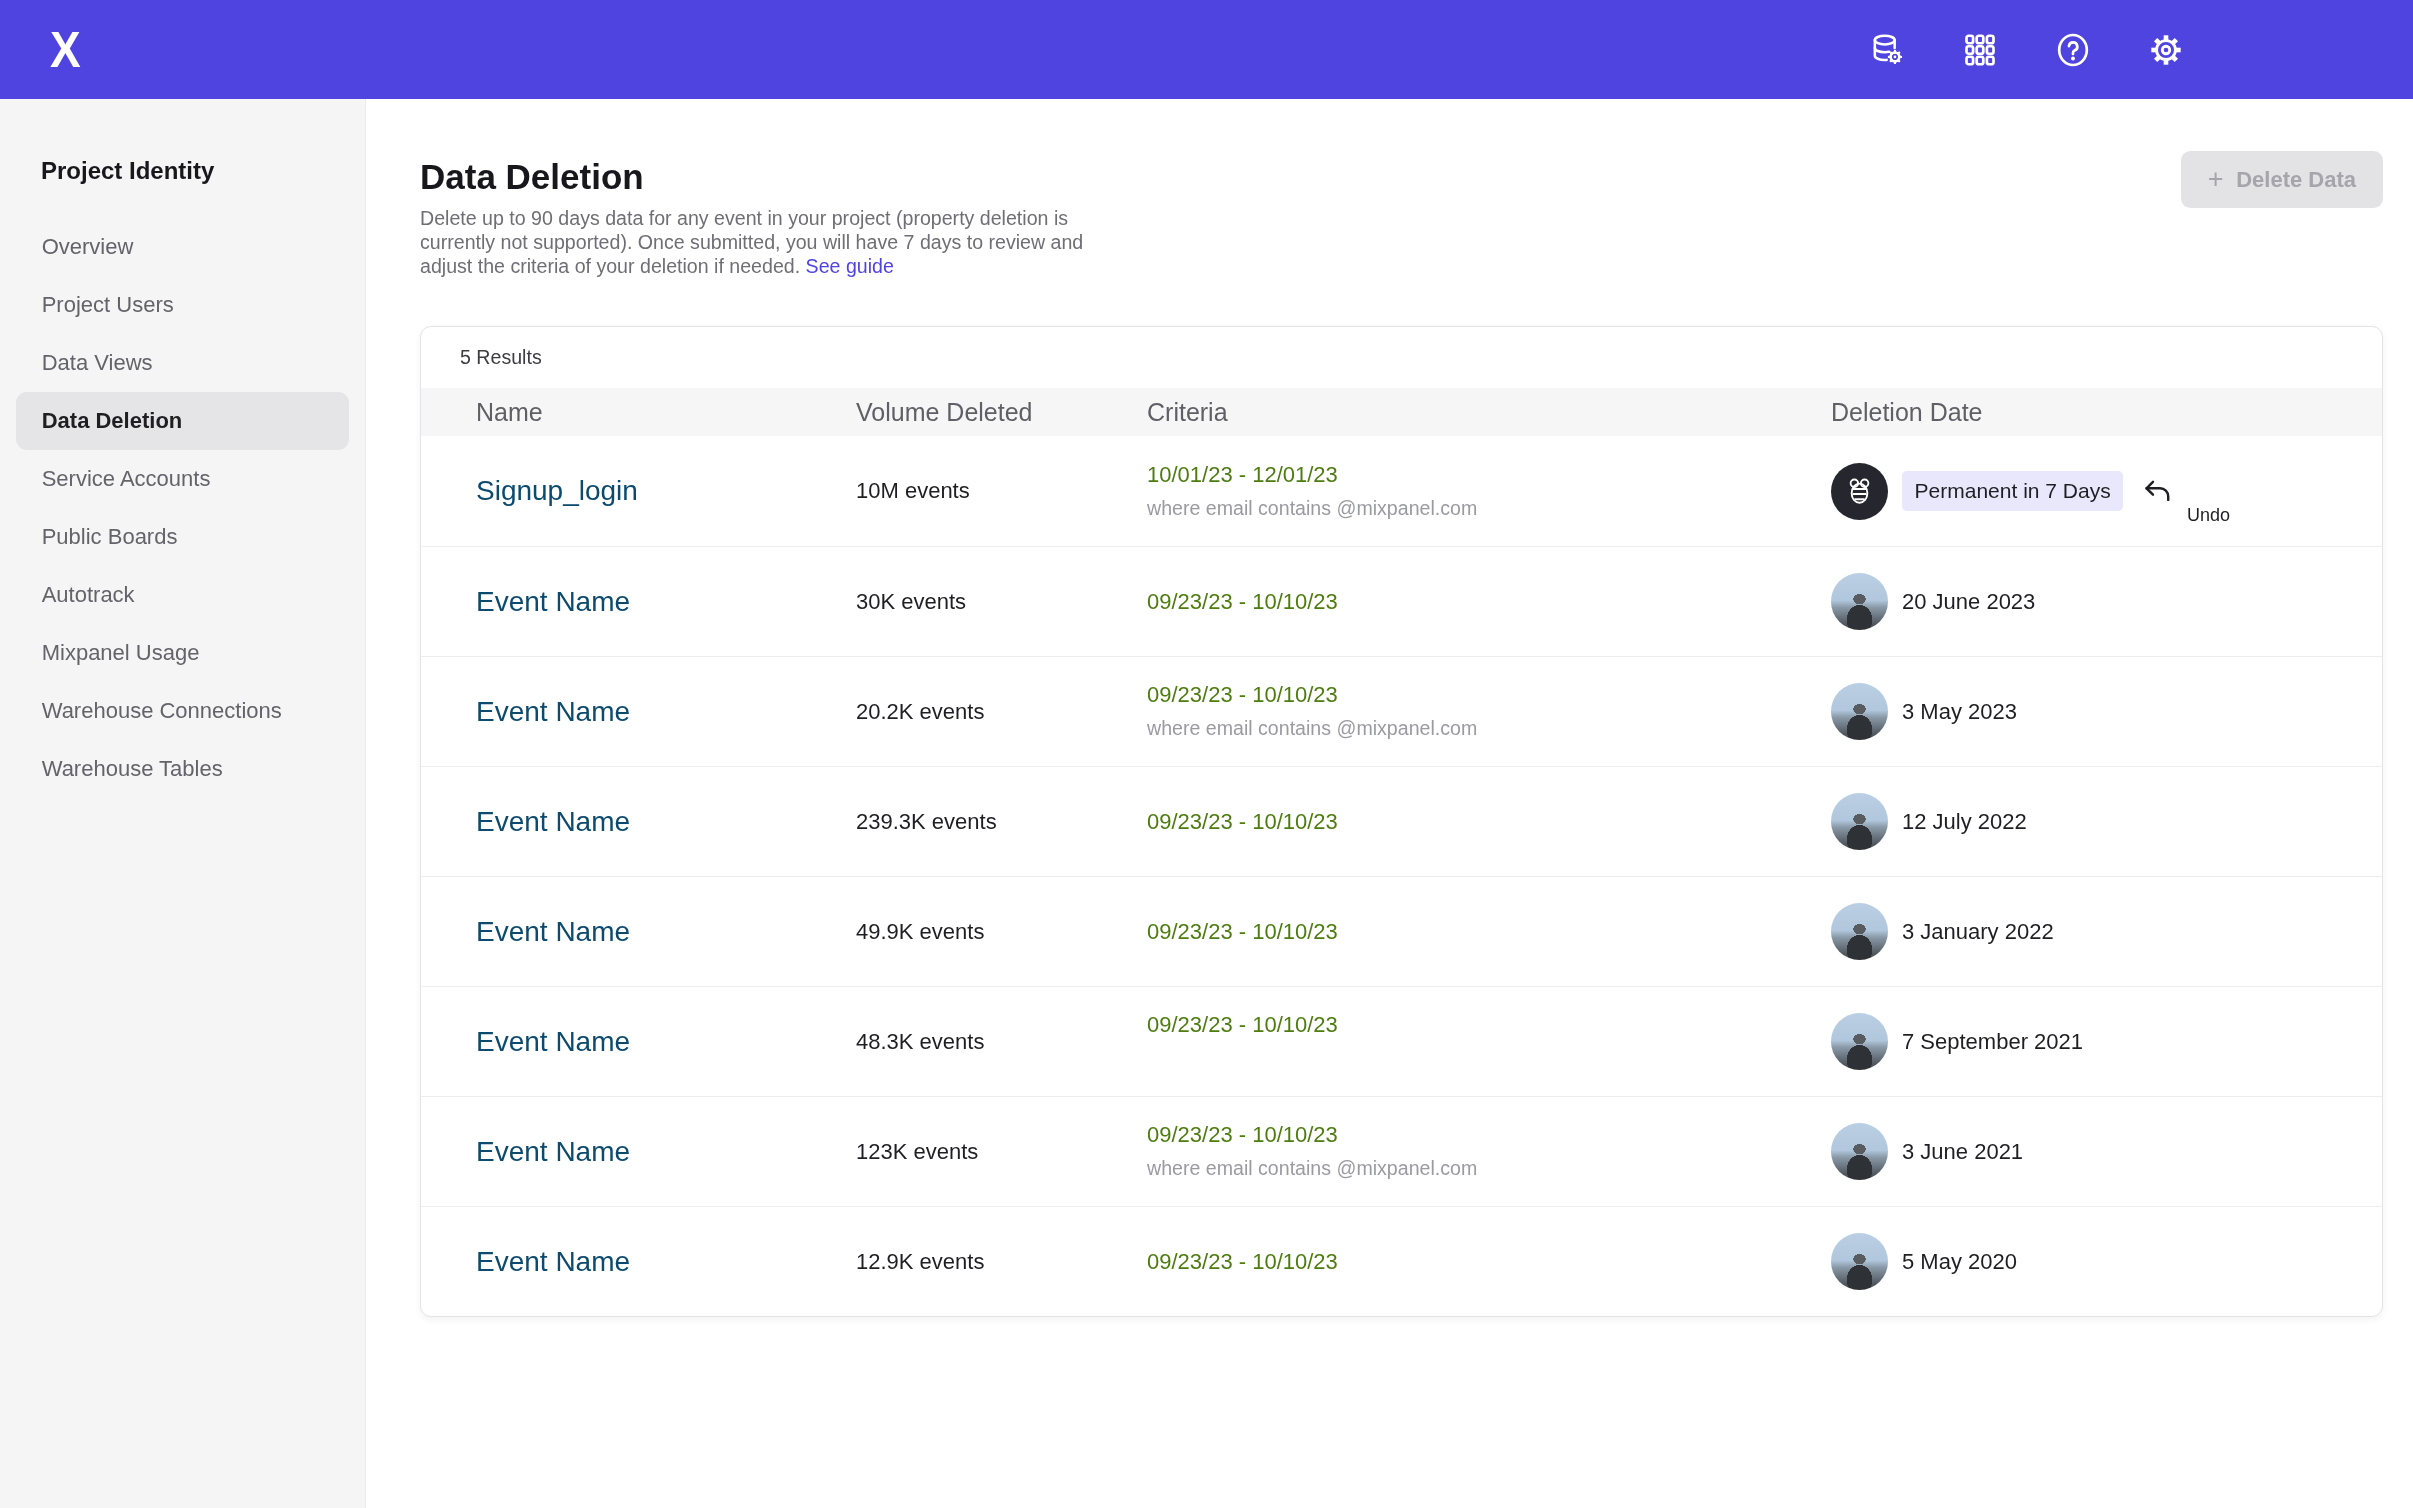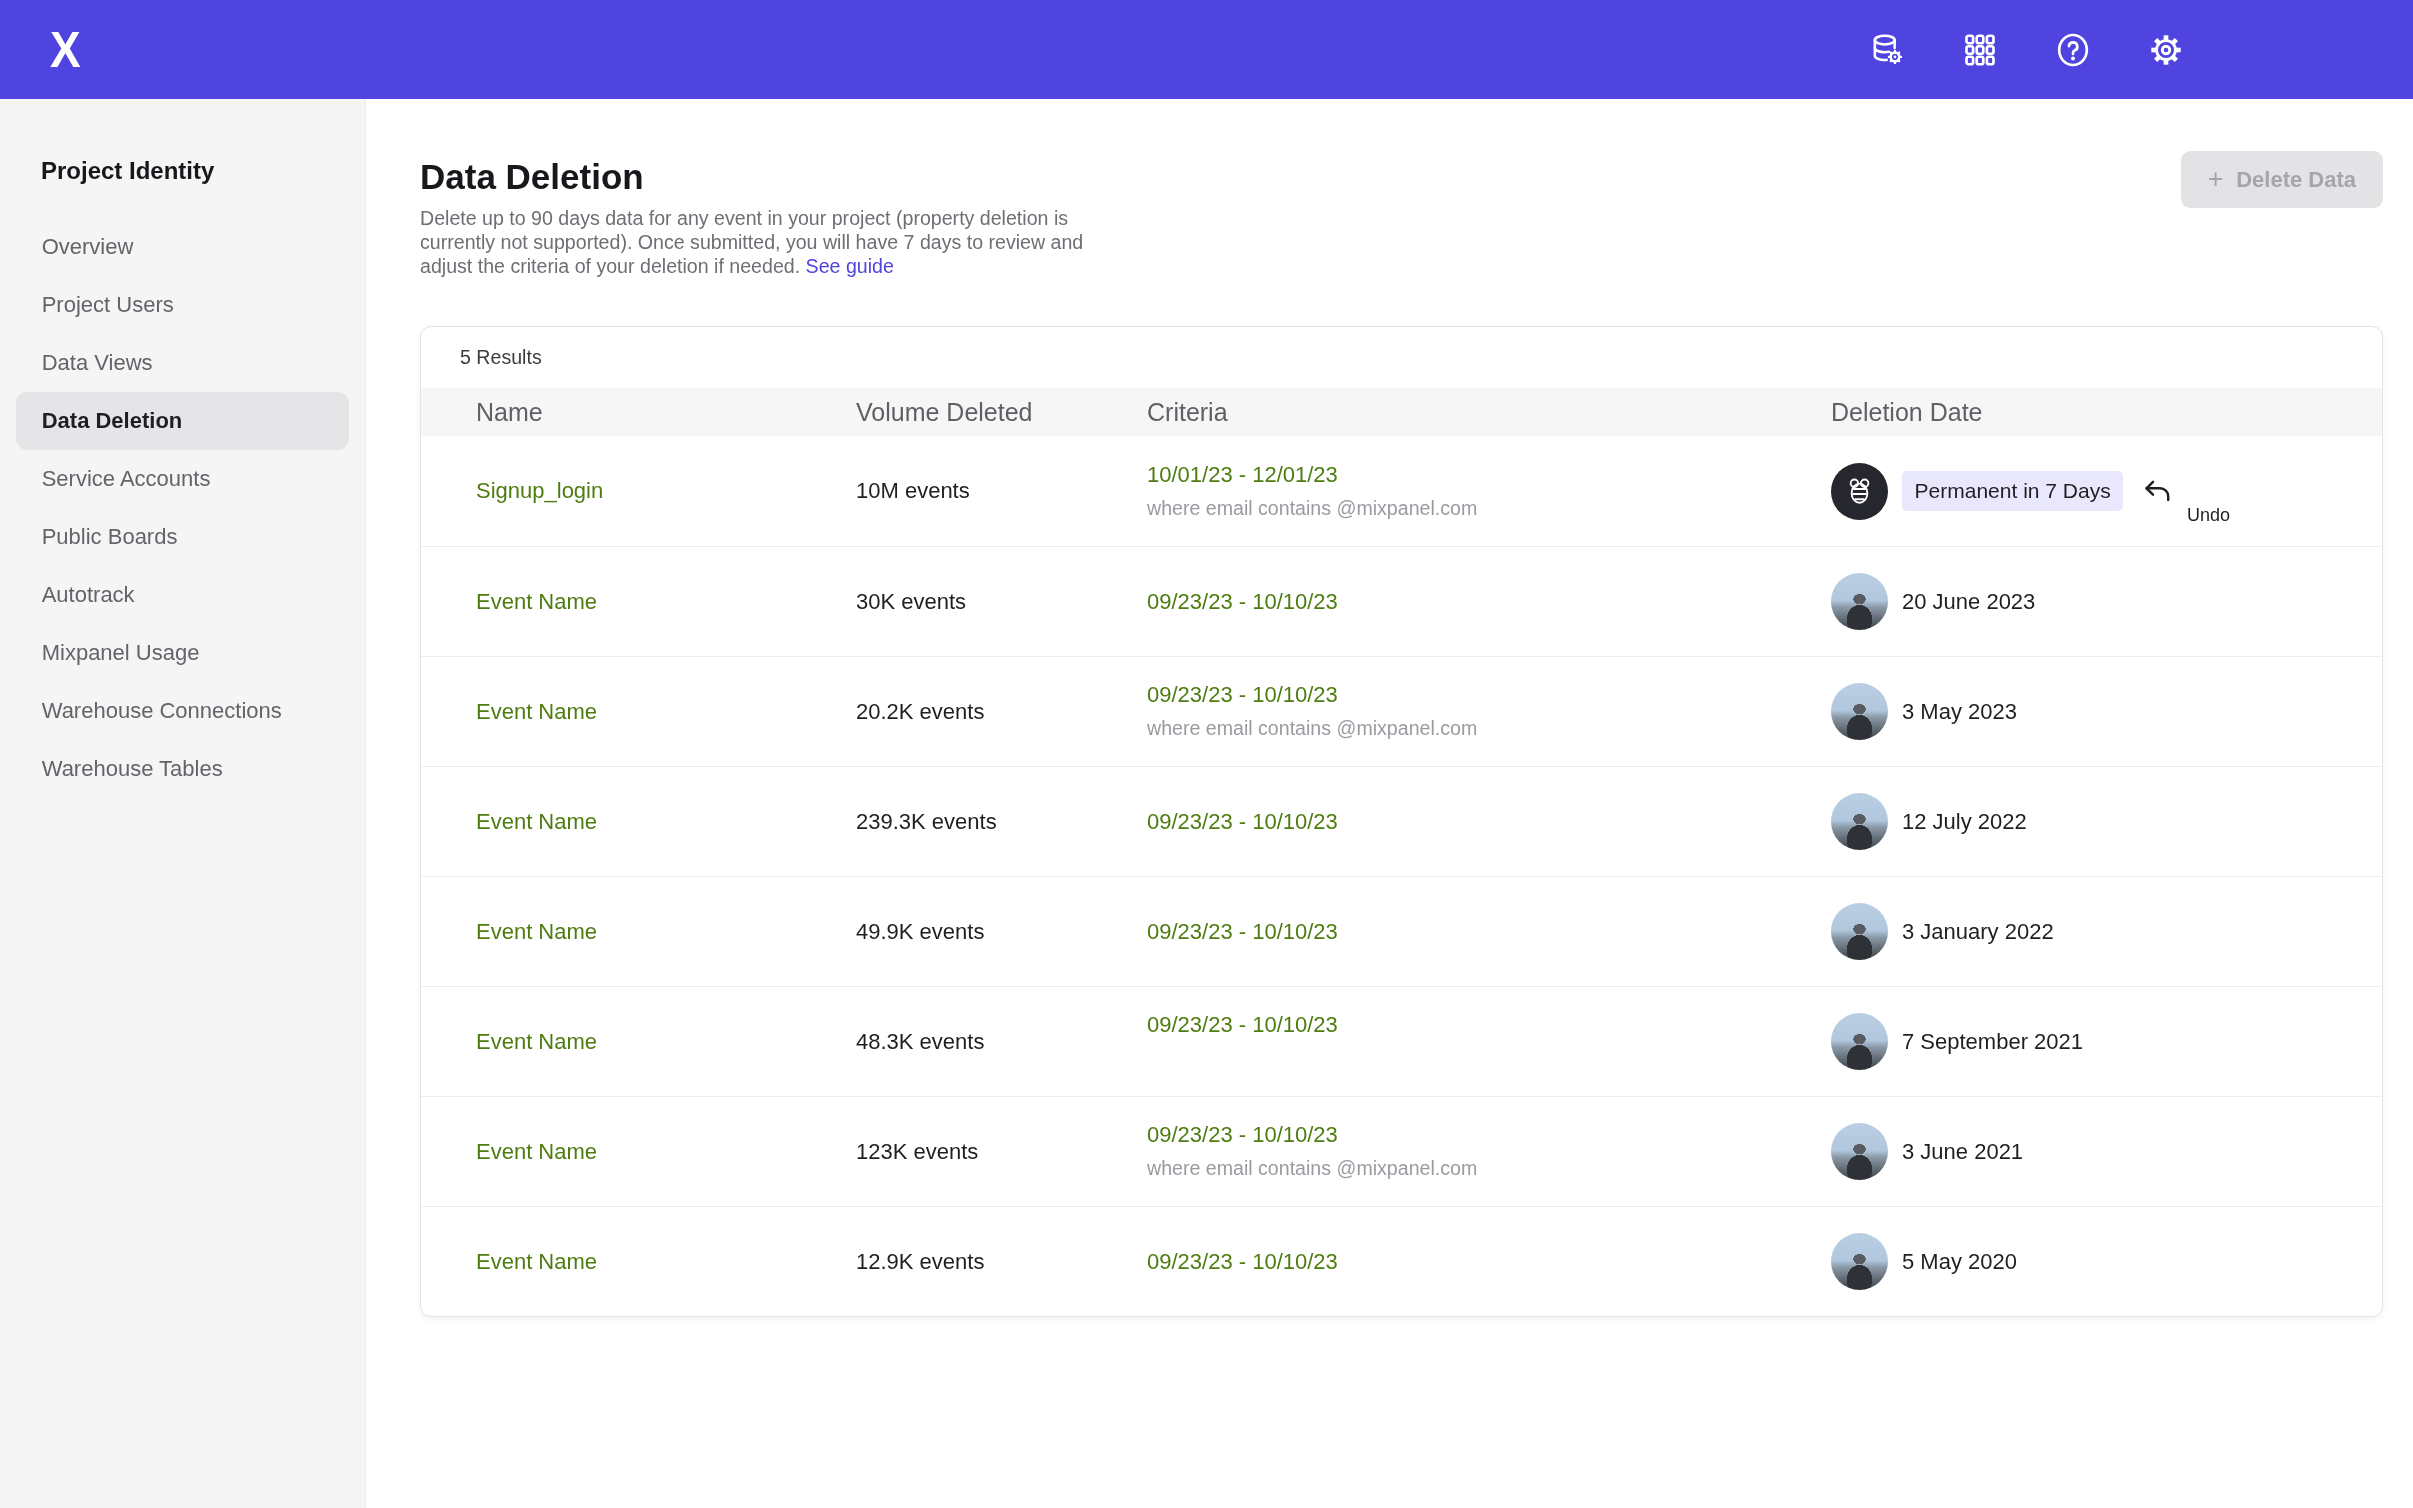--- a/index.html
+++ b/index.html
@@ -45,21 +45,21 @@
     background:#ffffff; border:1.2px solid #e4e4e7; border-radius:11px;
     box-shadow:0 2.4px 7.9px rgba(0,0,0,0.05); overflow:hidden; }
   .results-bar { height:61px; display:flex; align-items:center; padding-left:39px;
     font-size:19.6px; color:#3c3c42; }
   .thead { height:48px; background:#f6f6f7; display:grid;
     grid-template-columns:380px 291px 684px 311px 1fr; align-items:center;
     padding-left:55px; padding-right:23.6px; font-size:25px; color:#5f5f65; }
   .trow { height:110px; display:grid;
     grid-template-columns:380px 291px 684px 311px 1fr; align-items:center;
     padding-left:55px; padding-right:23.6px; border-top:0.8px solid #ededef; }
-  .cell-name { font-size:22px; color:#4d7c0f; }
+  .cell-name { font-size:28px; color:#0c4a6e; }
   .cell-vol { font-size:22px; color:#1f1f23; }
   .cell-crit { display:flex; flex-direction:column; justify-content:center; gap:9.4px; }
   .crit-main { font-size:22px; color:#4d7c0f; }
   .crit-sub { font-size:19.6px; color:#9a9aa1; min-height:23.6px; }
   .cell-del { display:flex; align-items:center; gap:14px; }
   .del-date { font-size:22px; color:#1f1f23; }
   .badge { background:#e9e7fc; border-radius:4.7px; padding:7.9px 12.6px;
     font-size:21px; color:#1f1f23; white-space:nowrap; }
   .cell-undo { display:flex; align-items:center; gap:14px; cursor:pointer; }
   .undo-label { font-size:18px; font-weight:400; color:#1f1f23;margin-top:48px; }

